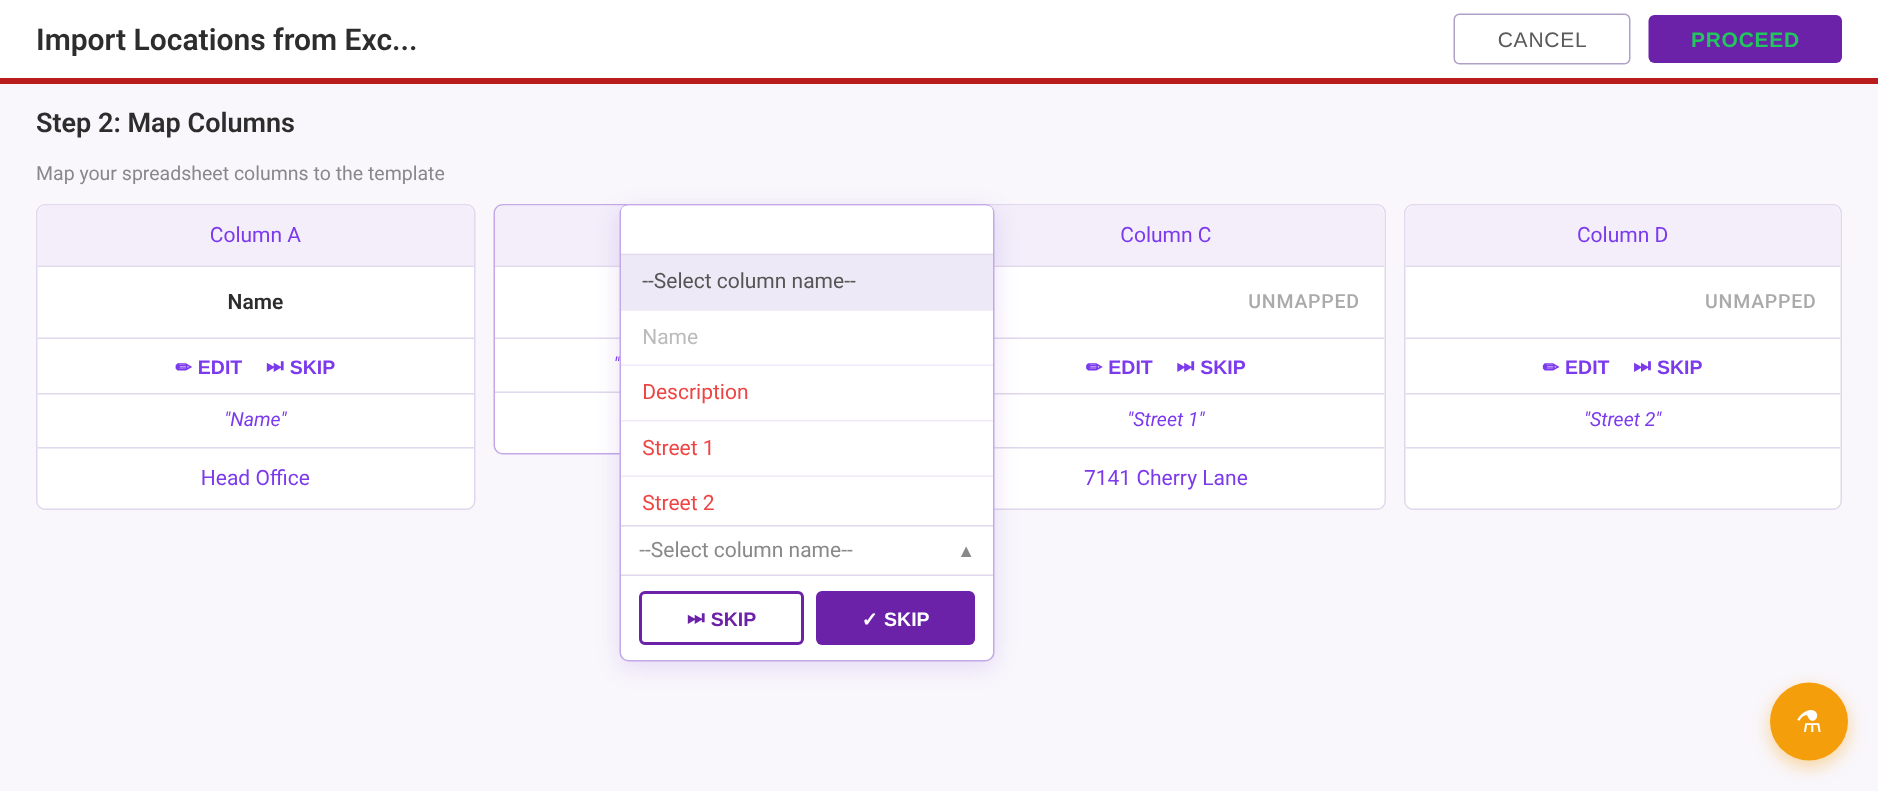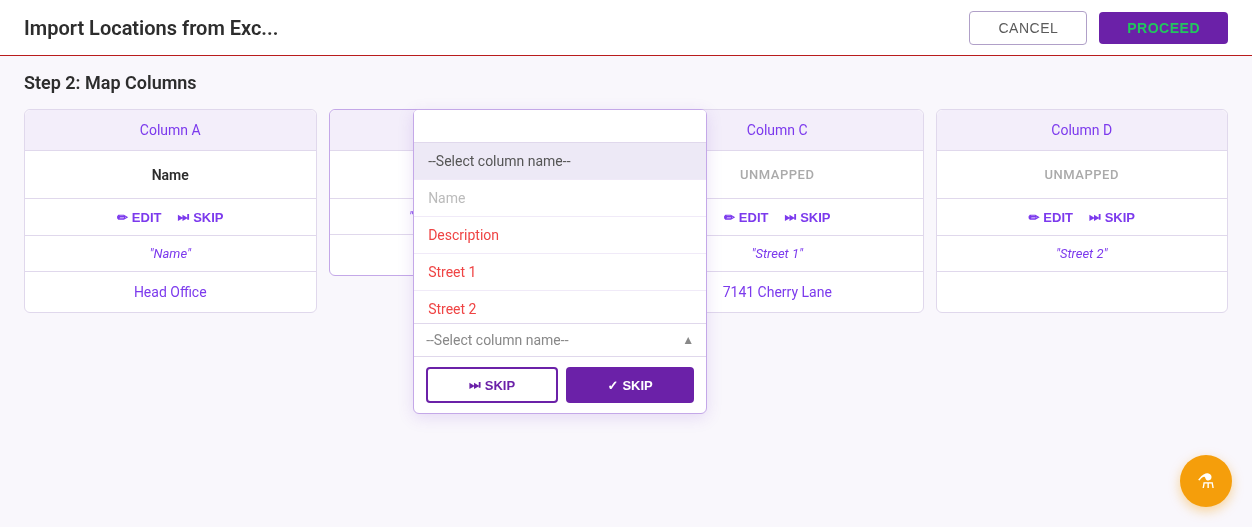--- a/index.html
+++ b/index.html
@@ -13,21 +13,21 @@
     }
 
     
     .header {
       display: flex;
       align-items: center;
       justify-content: space-between;
       padding: 0 24px;
       height: 56px;
       background: #fff;
-      border-bottom: 1px solid #b91c1c;
+      border-bottom: 4px solid #b91c1c;
     }
     .header-title {
       font-size: 20px;
       font-weight: 600;
       color: #2d2d2d;
     }
     .header-actions {
       display: flex;
       gap: 12px;
       align-items: center;
@@ -57,21 +57,21 @@
 
     
     .step-info {
       padding: 16px 24px 12px;
       background: #f9f7fc;
     }
     .step-title {
       font-size: 18px;
       font-weight: 600;
       color: #2d2d2d;
-      margin-bottom: 4px;
+      margin-bottom: 16px;
     }
     .step-sub {
       font-size: 13px;
       color: #888;
     }
 
     
     .columns-container {
       display: flex;
       padding: 0 24px;
@@ -120,21 +120,21 @@
     .column-unmapped {
       padding: 12px 16px;
       text-align: center;
       font-size: 13px;
       font-weight: 500;
       color: #aaa;
       border-bottom: 1px solid #e0d8ec;
       min-height: 48px;
       display: flex;
       align-items: center;
-      justify-content: center;
+      justify-content: flex-end;
       letter-spacing: 0.5px;
     }
 
     .column-actions {
       display: flex;
       align-items: center;
       justify-content: center;
       gap: 16px;
       padding: 10px 16px;
       border-bottom: 1px solid #e0d8ec;
@@ -166,21 +166,21 @@
       font-size: 14px;
       color: #7c3aed;
       font-weight: 400;
     }
 
     
     .dropdown-card {
       position: absolute;
       top: 0;
       left: calc(25% + 12px);
-      width: 294px;
+      width: 250px;
       background: #fff;
       border: 1.5px solid #c4a8e8;
       border-radius: 6px;
       z-index: 100;
       box-shadow: 0 4px 16px rgba(120,60,200,0.15);
     }
 
     .dropdown-search-input {
       width: 100%;
       padding: 8px 12px;
@@ -319,20 +319,21 @@
 <div class="header">
   <span class="header-title">Import Locations from Exc...</span>
   <div class="header-actions">
     <button class="btn-cancel">CANCEL</button>
     <button class="btn-proceed">PROCEED</button>
   </div>
 </div>
 
 <div class="step-info">
   <div class="step-title">Step 2: Map Columns</div>
+  <div class="step-sub">Map your spreadsheet columns to the template</div>
 </div>
 
 <div class="columns-container">
 
   <div class="column-card">
     <div class="column-header">
       <span>Column A</span>
     </div>
     <div class="column-mapped">
       <span>Name</span>

